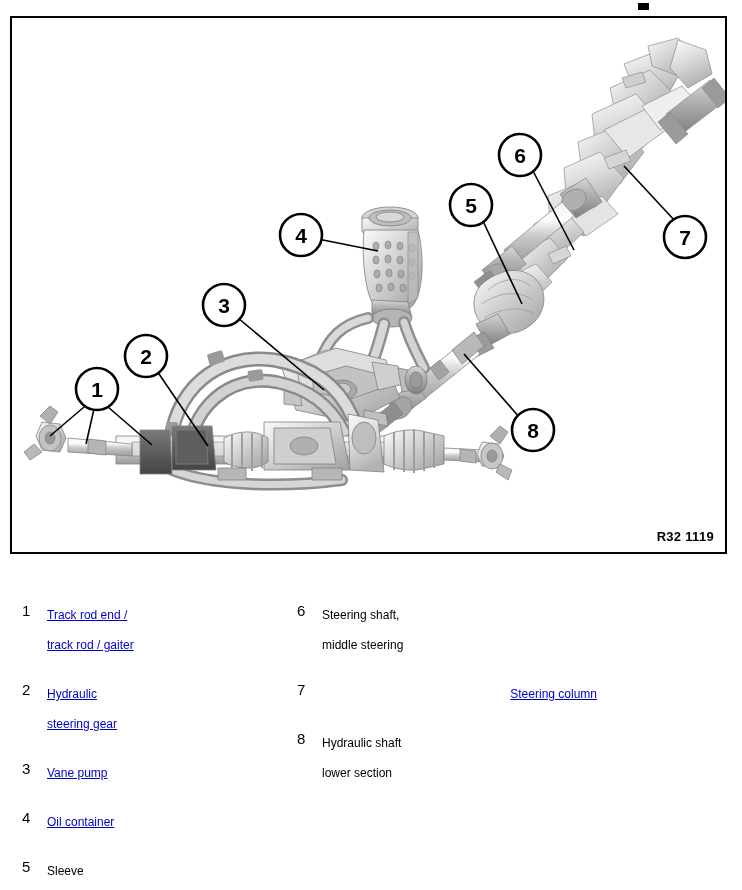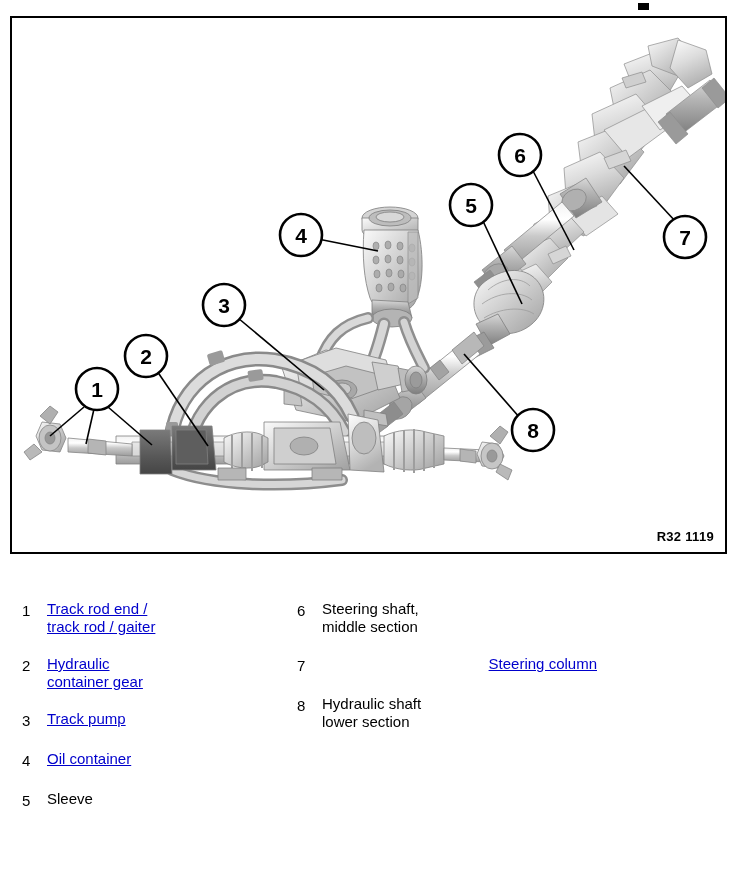--- a/index.html
+++ b/index.html
@@ -84,22 +84,22 @@
   }
   .legend-num {
     flex: 0 0 auto;
     width: 25px;
     font-size: 15px;
     line-height: 21px;
     color: #000000;
   }
   .legend-text {
     flex: 1 1 auto;
-    font-size: 15px;
-    line-height: 18px;
+    font-size: 12px;
+    line-height: 30px;
     color: #000000;
     white-space: pre-line;
   }
   .legend-text.link {
     color: #0000cc;
     text-decoration: underline;
     cursor: pointer;
   }
   .legend-text.indented {
     padding-left: 5px;
@@ -408,46 +408,46 @@
 
     <div class="legend-item">
       <span class="legend-num">1</span>
       <span class="legend-text link">Track rod end /
 track rod / gaiter</span>
     </div>
 
     <div class="legend-item">
       <span class="legend-num">2</span>
       <span class="legend-text link">Hydraulic
-container gear</span>
+steering gear</span>
     </div>
 
     <div class="legend-item">
       <span class="legend-num">3</span>
-      <span class="legend-text link">Track pump</span>
+      <span class="legend-text link">Vane pump</span>
     </div>
 
     <div class="legend-item">
       <span class="legend-num">4</span>
       <span class="legend-text link">Oil container</span>
     </div>
 
     <div class="legend-item">
       <span class="legend-num">5</span>
       <span class="legend-text">Sleeve</span>
     </div>
 
   </div>
 
   <div class="legend-col right">
 
     <div class="legend-item">
       <span class="legend-num">6</span>
       <span class="legend-text">Steering shaft,
-middle section</span>
+middle steering</span>
     </div>
 
     <div class="legend-item">
       <span class="legend-num">7</span>
       <span class="legend-text link indented">Steering column</span>
     </div>
 
     <div class="legend-item">
       <span class="legend-num">8</span>
       <span class="legend-text">Hydraulic shaft

